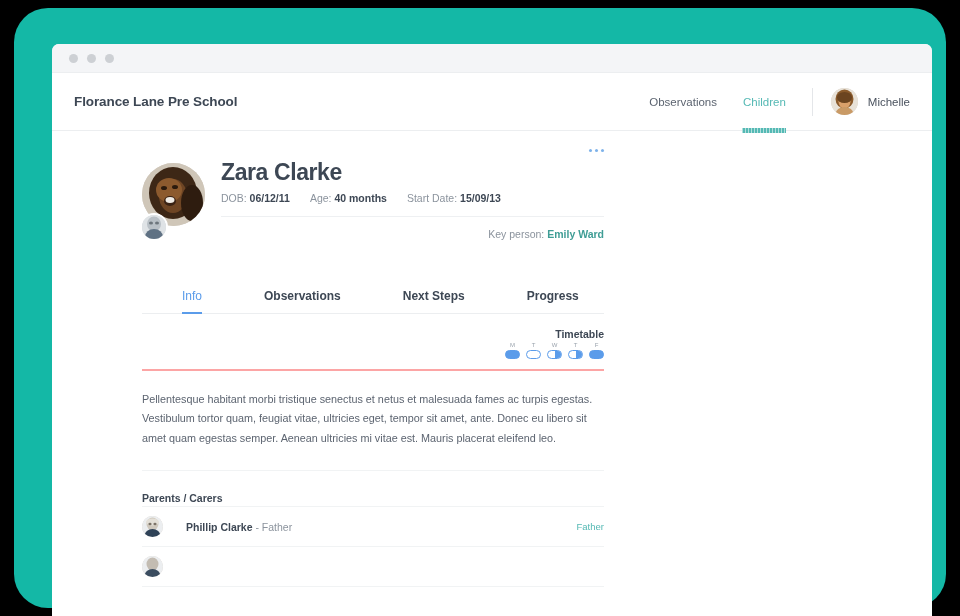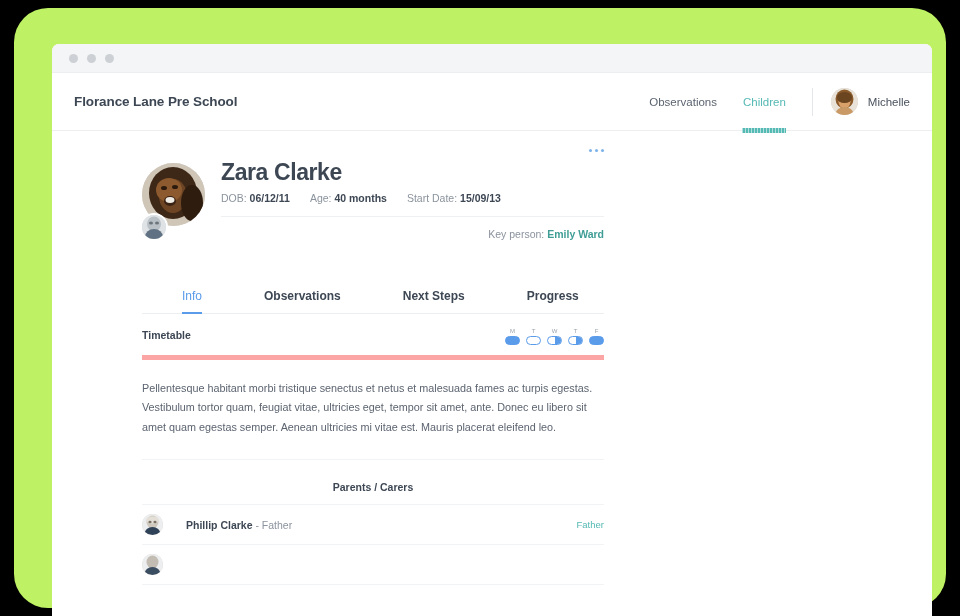--- a/index.html
+++ b/index.html
@@ -13,21 +13,21 @@
     -webkit-font-smoothing: antialiased;
   }
 
   
   #device-frame {
     position: absolute;
     left: 14px;
     top: 8px;
     width: 932px;
     height: 600px;
-    background: #bef264;
+    background: #14b8a6;
     border-radius: 34px;
   }
 
   
   #browser-window {
     position: absolute;
     left: 38px;
     top: 36px;
     width: 880px;
     height: 580px;
@@ -223,23 +223,24 @@
     content: "";
     position: absolute;
     left: 0; right: 0; bottom: -1px;
     height: 2px;
     background: #5b9cea;
   }
 
   
   .row-section {
     display: flex;
-    align-items: center;
+    align-items: flex-end;
     padding: 14px 0 10px 0;
-    border-bottom: 5px solid #fca5a5;
+    border-bottom: 2px solid #fca5a5;
+    flex-direction: column;
   }
   .section-label {
     font-size: 10.5px;
     font-weight: bold;
     color: #3d4754;
     padding-bottom: 2px;
   }
   .days { margin-left: auto; display: flex; gap: 6px; }
   .day { width: 15px; text-align: center; cursor: pointer; }
   .day-letter {
@@ -279,23 +280,22 @@
     font-size: 10.8px;
     line-height: 19.5px;
     color: #5c6470;
   }
 
   
   .parents-head {
     font-size: 10.5px;
     font-weight: bold;
     color: #3d4754;
-    padding: 21px 0 11px 0;
+    padding: 21px 0 2px 0;
     border-bottom: 1px solid #f1f3f4;
-    text-align: center;
   }
   .parent-row {
     display: flex;
     align-items: center;
     padding: 9px 0;
     border-bottom: 1px solid #f1f3f4;
   }
   .av-parent { width: 21px; height: 21px; }
   .parent-name {
     font-size: 10.5px;

